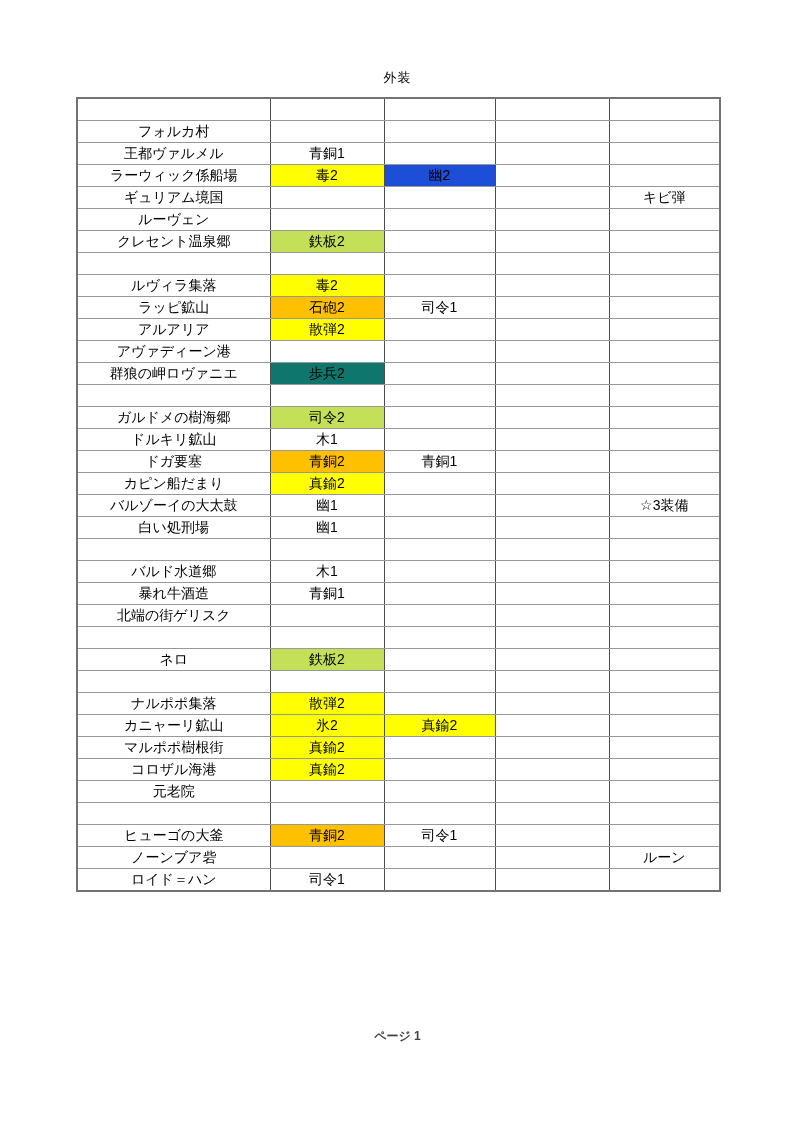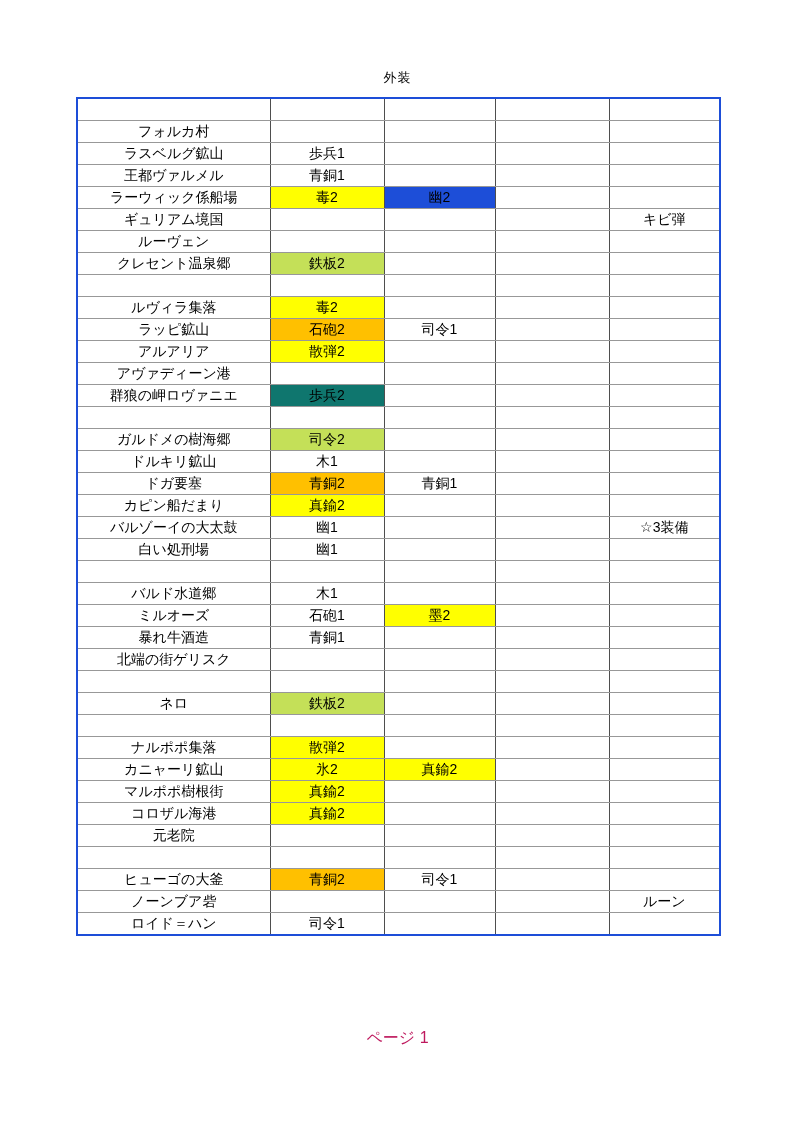--- a/index.html
+++ b/index.html
@@ -25,21 +25,21 @@
     color: #000000;
     letter-spacing: 1px;
   }
   table.sheet {
     position: absolute;
     top: 97px;
     left: 76px;
     width: 643px;
     border-collapse: collapse;
     table-layout: fixed;
-    border: 2px solid #1d4ed8;
+    border: 2px solid #737373;
   }
   table.sheet td {
     height: 21px;
     padding: 0 2px;
     text-align: center;
     vertical-align: middle;
     font-size: 14px;
     color: #000000;
     border-top: 1px solid #989898;
     border-bottom: 1px solid #989898;
@@ -47,22 +47,23 @@
     border-right: 1px solid #4e4e4e;
     white-space: nowrap;
     overflow: hidden;
   }
   .doc-footer {
     position: absolute;
     top: 1028px;
     left: 76px;
     width: 643px;
     text-align: center;
-    font-size: 16px;
-    color: #be185d;
+    font-size: 12px;
+    color: #404040;
+    font-weight: bold;
   }
 </style>
 </head>
 <body>
 
 <div class="page">
   <div class="doc-title">外装</div>
 
   <table class="sheet">
     <colgroup id="sheet-cols">
@@ -81,27 +82,20 @@
           <td></td>
         </tr>
         <tr>
           <td>フォルカ村</td>
           <td></td>
           <td></td>
           <td></td>
           <td></td>
         </tr>
         <tr>
-          <td>ラスベルグ鉱山</td>
-          <td>歩兵1</td>
-          <td></td>
-          <td></td>
-          <td></td>
-        </tr>
-        <tr>
           <td>王都ヴァルメル</td>
           <td>青銅1</td>
           <td></td>
           <td></td>
           <td></td>
         </tr>
         <tr>
           <td>ラーウィック係船場</td>
           <td style="background: rgb(255, 255, 0);">毒2</td>
           <td style="background: #1d4ed8;">幽2</td>
@@ -224,27 +218,20 @@
           <td></td>
           <td></td>
           <td></td>
           <td></td>
           <td></td>
         </tr>
         <tr>
           <td>バルド水道郷</td>
           <td>木1</td>
           <td></td>
-          <td></td>
-          <td></td>
-        </tr>
-        <tr>
-          <td>ミルオーズ</td>
-          <td>石砲1</td>
-          <td style="background: rgb(255, 255, 0);">墨2</td>
           <td></td>
           <td></td>
         </tr>
         <tr>
           <td>暴れ牛酒造</td>
           <td>青銅1</td>
           <td></td>
           <td></td>
           <td></td>
         </tr>

